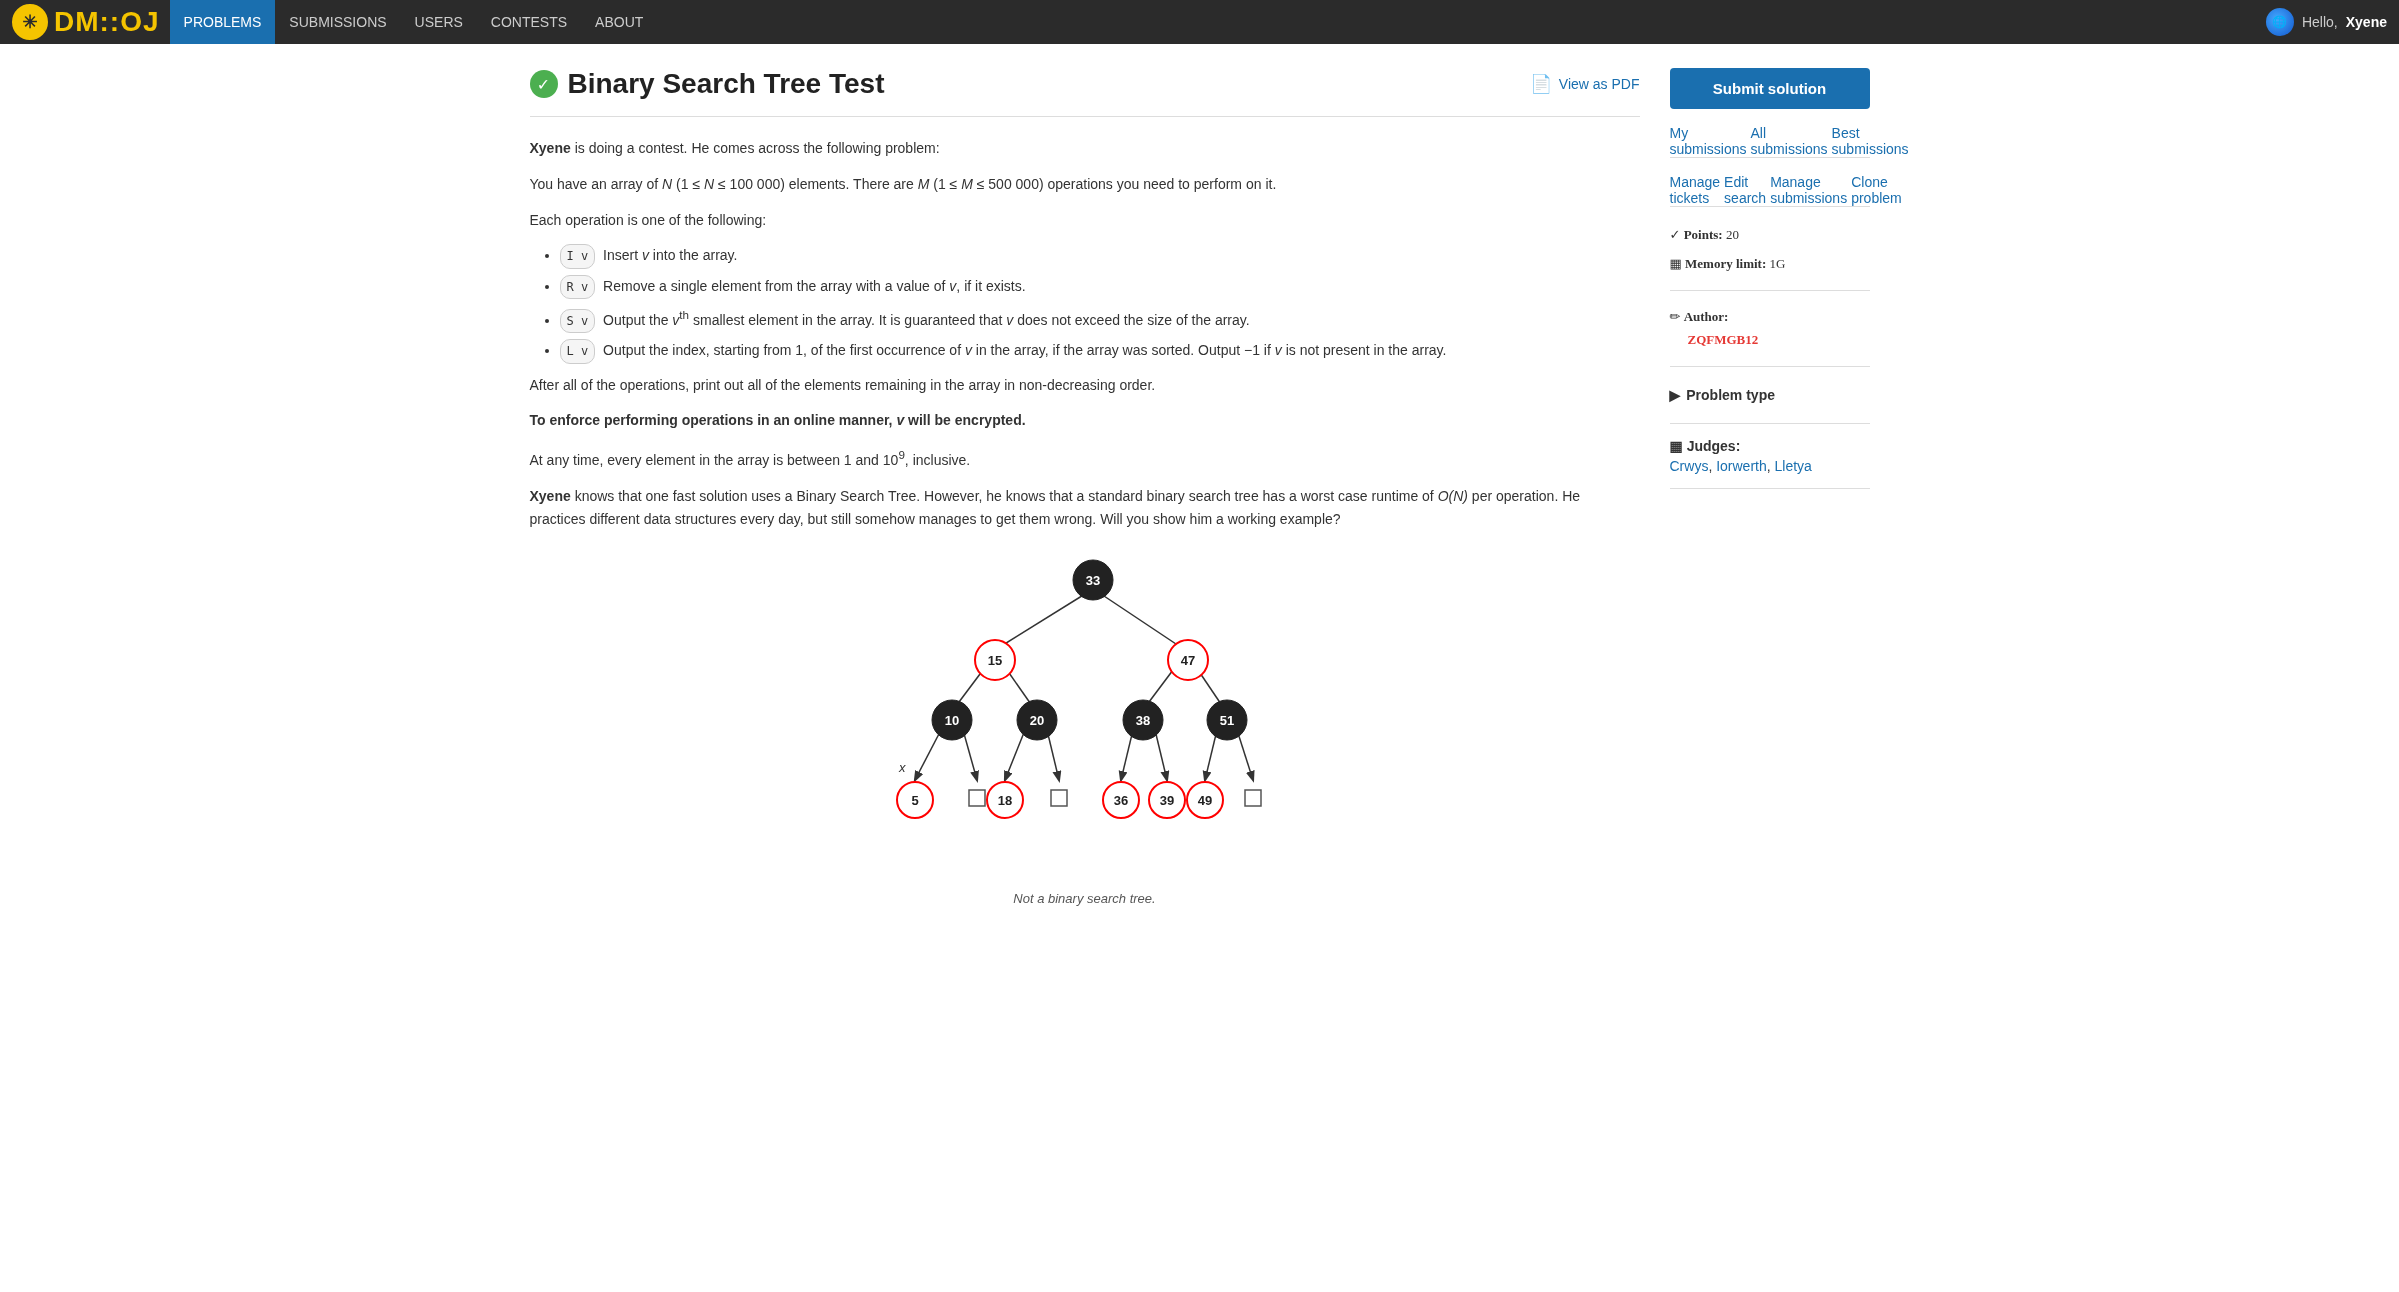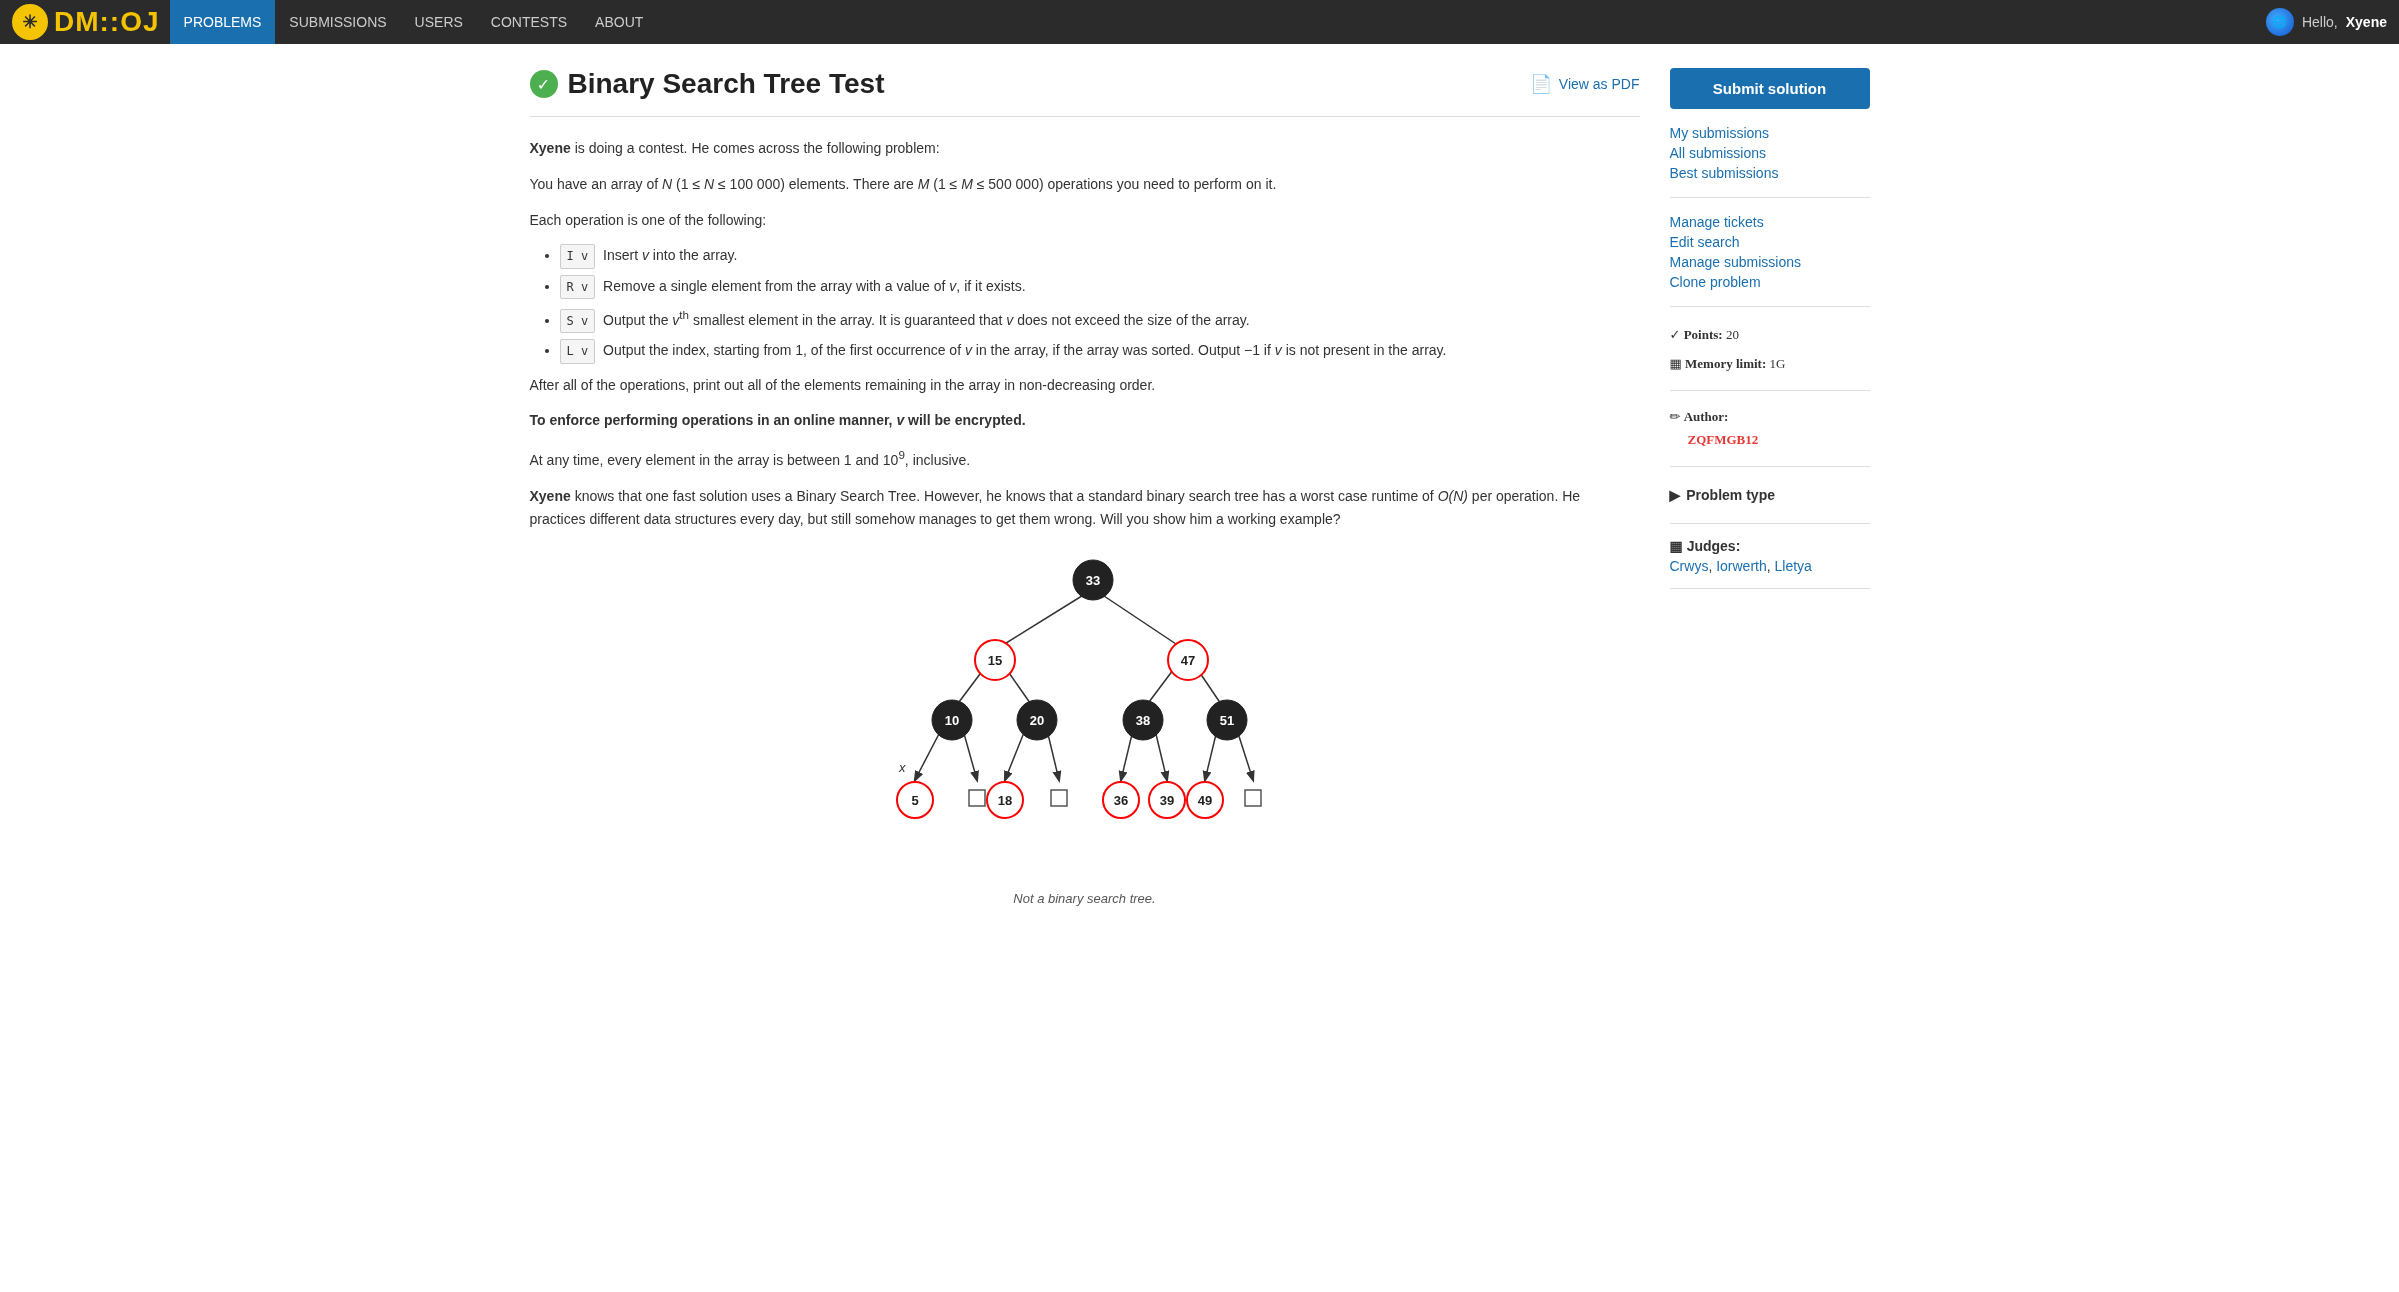--- a/index.html
+++ b/index.html
@@ -118,21 +118,21 @@
 
     
     .problem-body { line-height: 1.7; }
     .problem-body p { margin-bottom: 12px; }
     .problem-body ul { margin: 10px 0 10px 30px; }
     .problem-body li { margin-bottom: 6px; }
     .kbd {
       display: inline-block;
       background: #f5f5f5;
       border: 1px solid #ccc;
-      border-radius: 2px;
+      border-radius: 10px;
       padding: 1px 6px;
       font-family: monospace;
       font-size: 12px;
       margin-right: 4px;
     }
     .bold { font-weight: bold; }
 
     
     .diagram-container {
       text-align: center;
@@ -153,24 +153,23 @@
       border-radius: 4px;
       padding: 12px 0;
       width: 100%;
       font-size: 15px;
       font-weight: bold;
       cursor: pointer;
       margin-bottom: 16px;
     }
     .sidebar-links {
       display: flex;
-      flex-direction: column;
       gap: 4px;
       margin-bottom: 16px;
-      padding-bottom: 16px;
+      padding-bottom: 0;
       border-bottom: 1px solid #ddd;
     }
     .sidebar-link {
       color: #1a6faf;
       text-decoration: none;
       font-size: 14px;
     }
     .sidebar-section {
       margin-bottom: 14px;
       padding-bottom: 14px;

